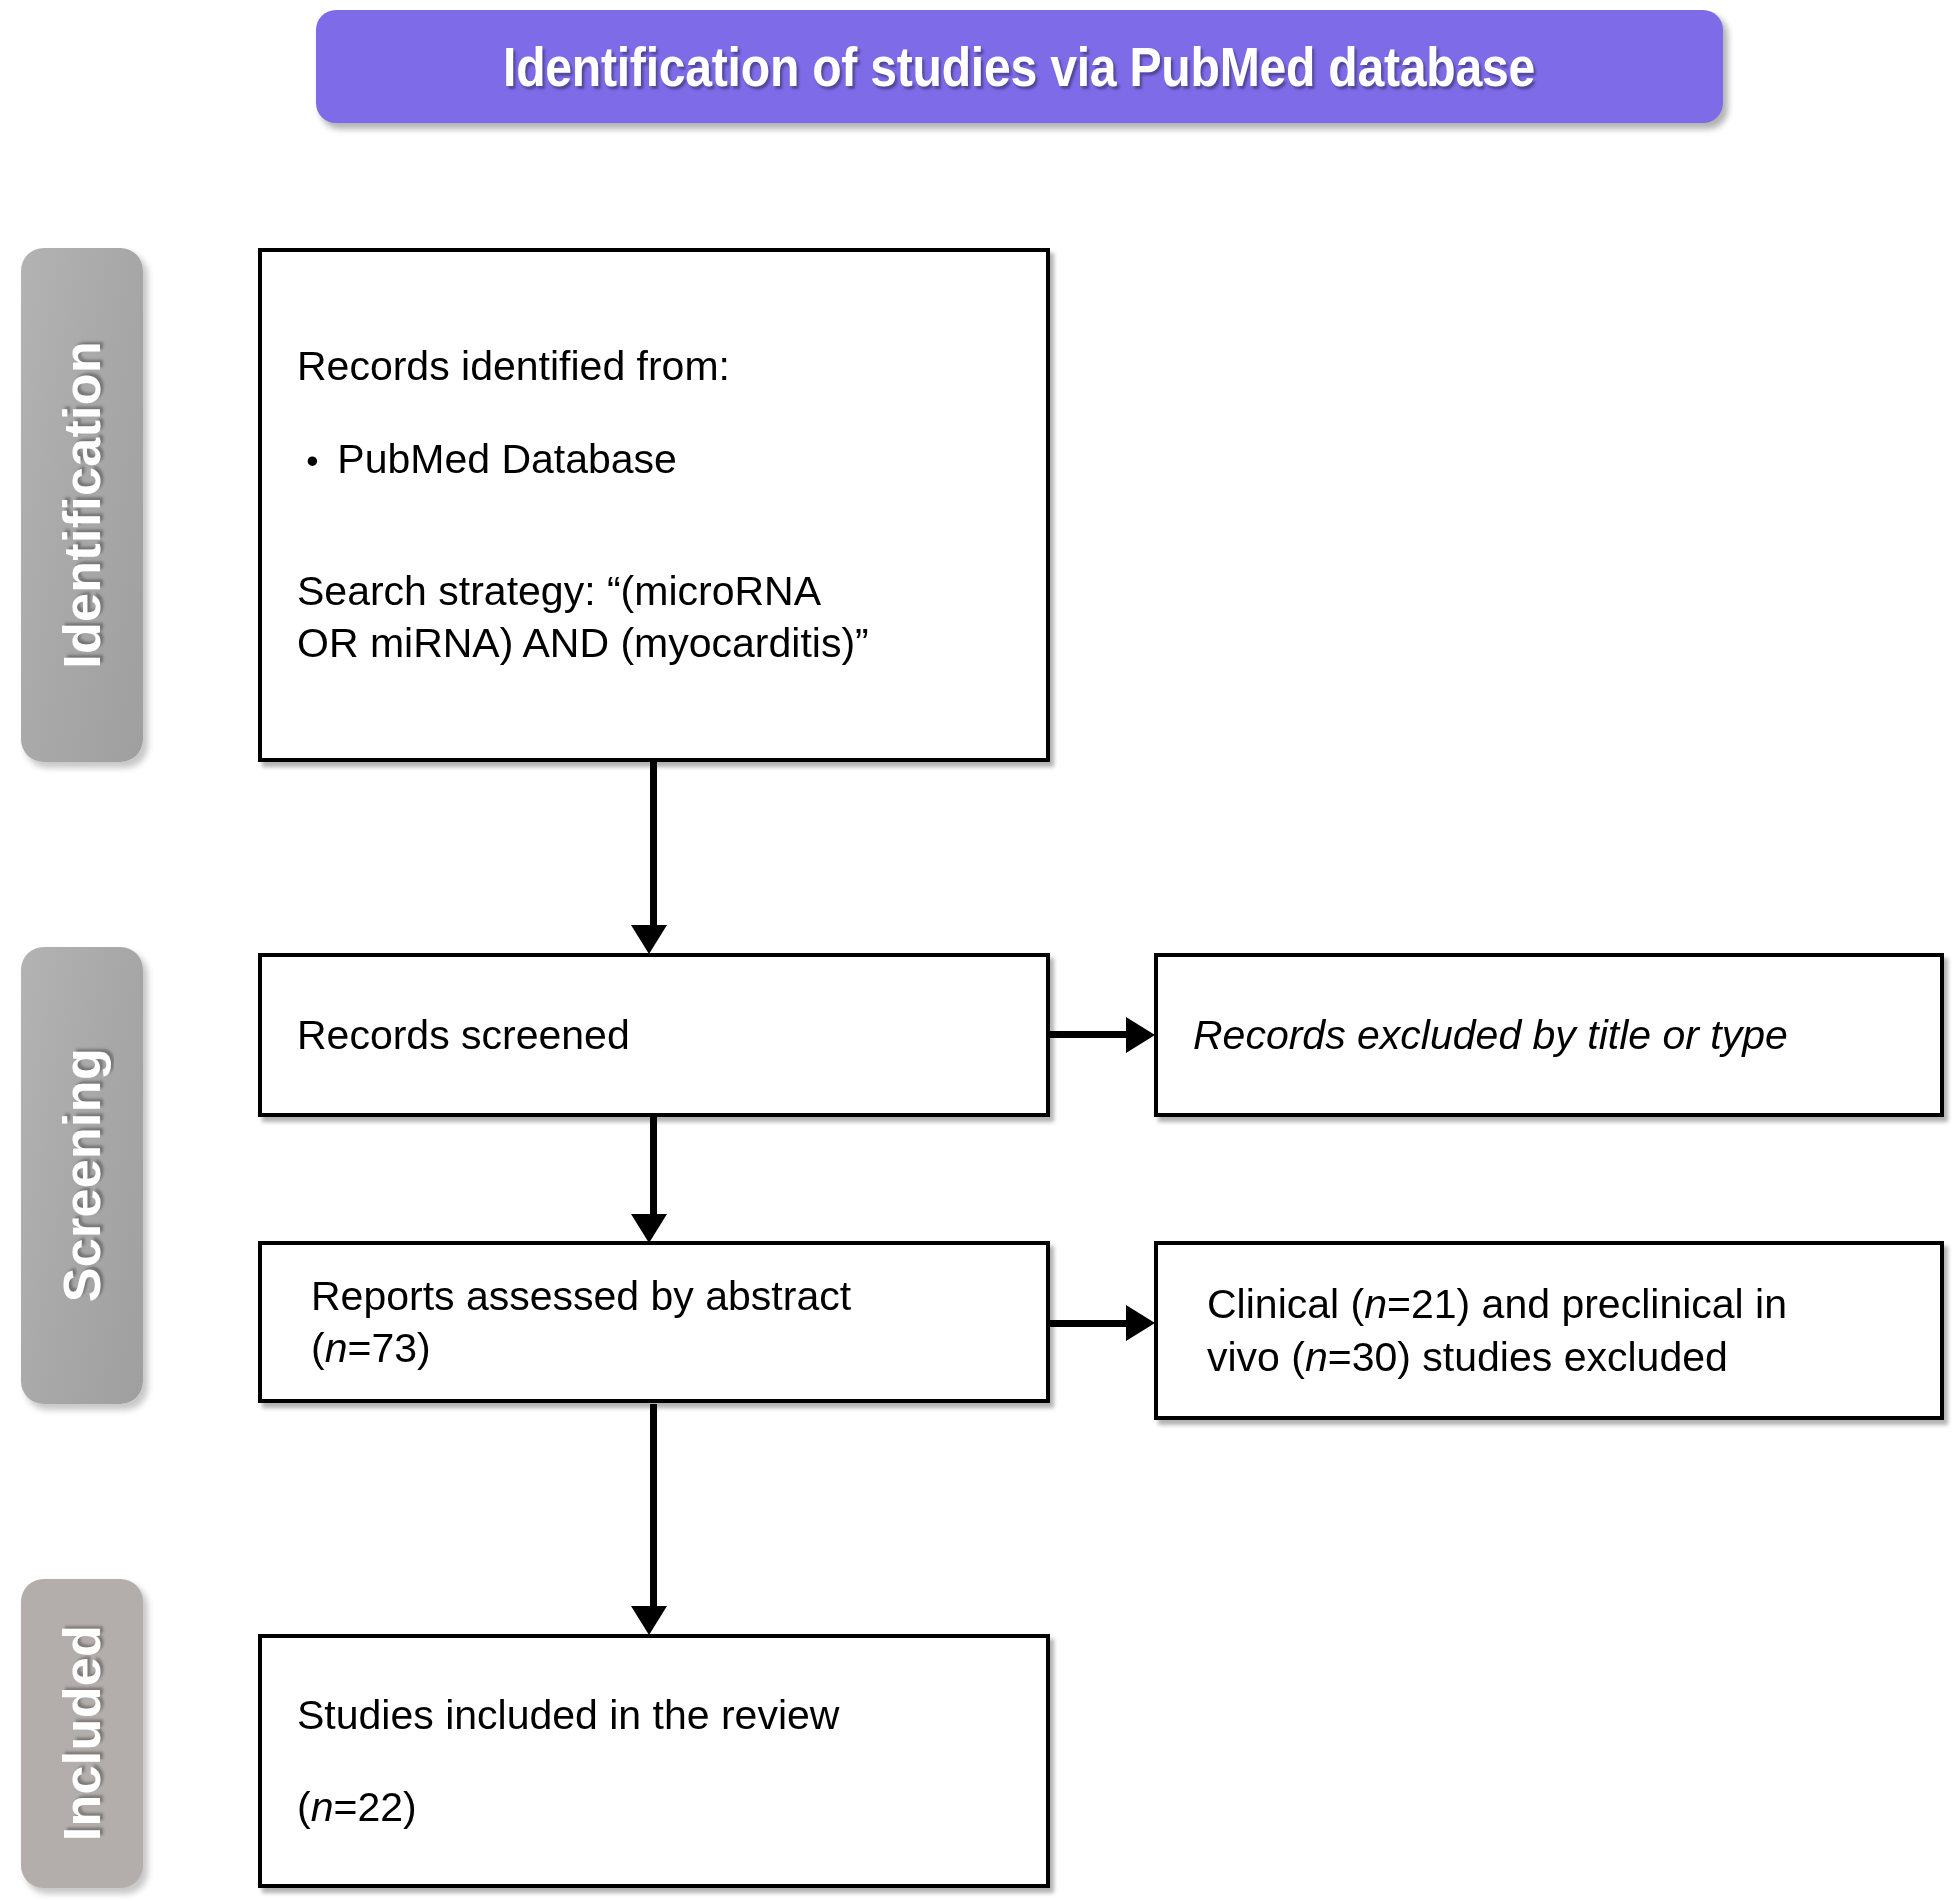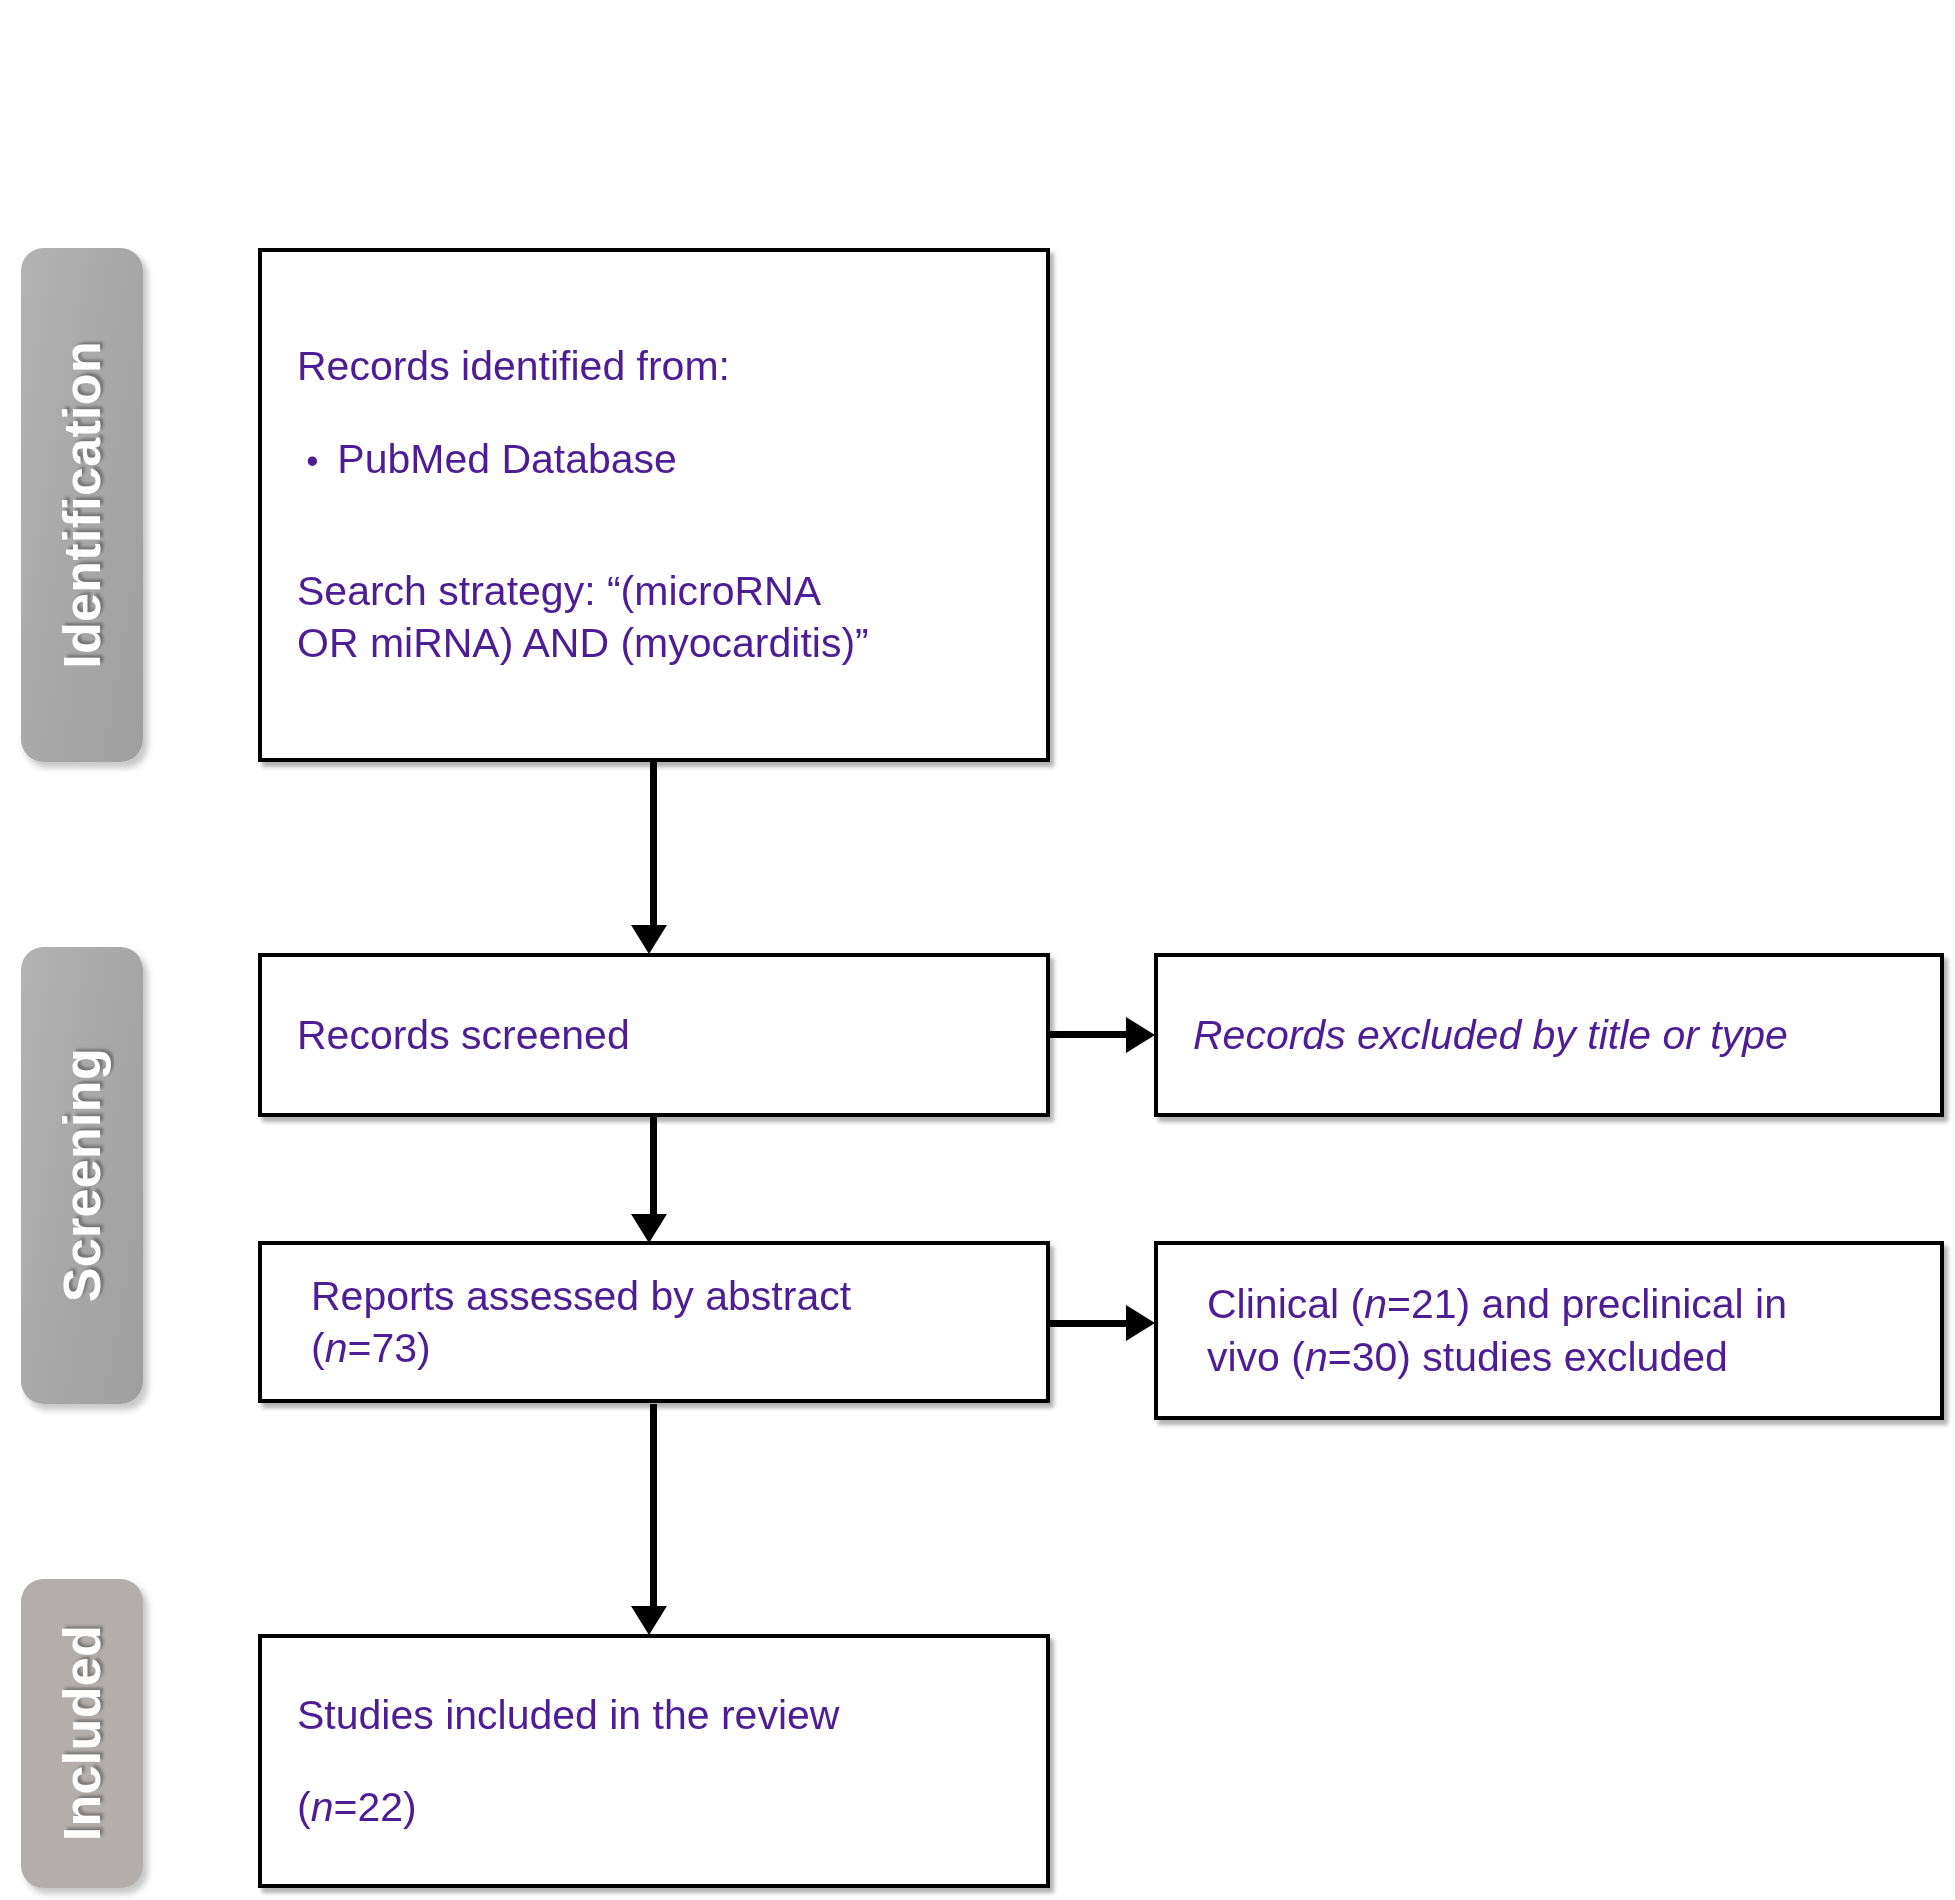--- a/index.html
+++ b/index.html
@@ -94,21 +94,21 @@
     box-shadow: 4px 4.7px 4px rgba(0,0,0,0.30);
     display: flex;
     flex-direction: column;
     justify-content: center;
   }
   .box-inner {
     padding: 0 24px;
     font-family: "Liberation Sans", sans-serif;
     font-size: 41px;
     line-height: 1.28;
-    color: #4c1d95;
+    color: #000000;
   }
 
   .box-identified  { left: 258px;  top: 248px;  width: 792px; height: 514px; }
   .box-screened    { left: 258px;  top: 953px; width: 792px; height: 164px; }
   .box-assessed    { left: 258px;  top: 1241px; width: 792px; height: 162px; }
   .box-included    { left: 258px;  top: 1634px; width: 792px; height: 254px; }
   .box-excluded-1  { left: 1154px; top: 953px; width: 790px; height: 164px; font-style: italic; }
   .box-excluded-2  { left: 1154px; top: 1241px; width: 790px; height: 179px; }
 
   .box-identified .box-inner { padding-left: 35px; }
@@ -179,20 +179,23 @@
   .arrow4-head { left: 1126px; top: 1017px; }
   
   .arrow5-line { left: 1050px; top: 1320px; width: 79px; }
   .arrow5-head { left: 1126px; top: 1305px; }
 </style>
 </head>
 <body>
 
 <div id="canvas">
 
+  <div class="banner">
+    <div class="banner-title">Identification of studies via PubMed database</div>
+  </div>
 
   <div class="stage stage-identification">
     <span class="stage-label">Identification</span>
   </div>
 
   <div class="stage stage-screening">
     <span class="stage-label">Screening</span>
   </div>
 
   <div class="stage stage-included">

